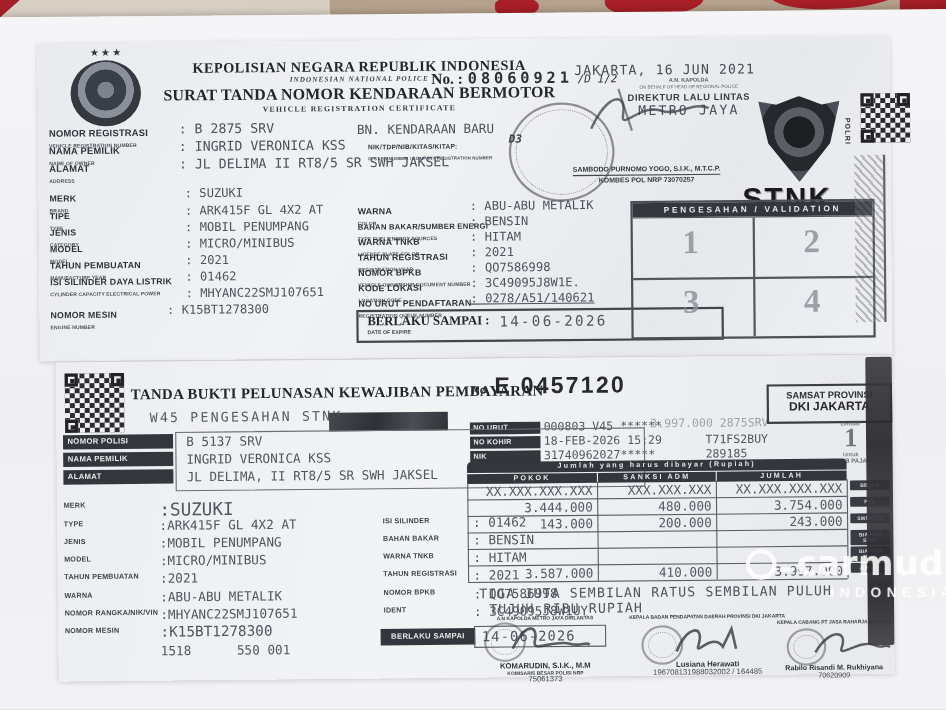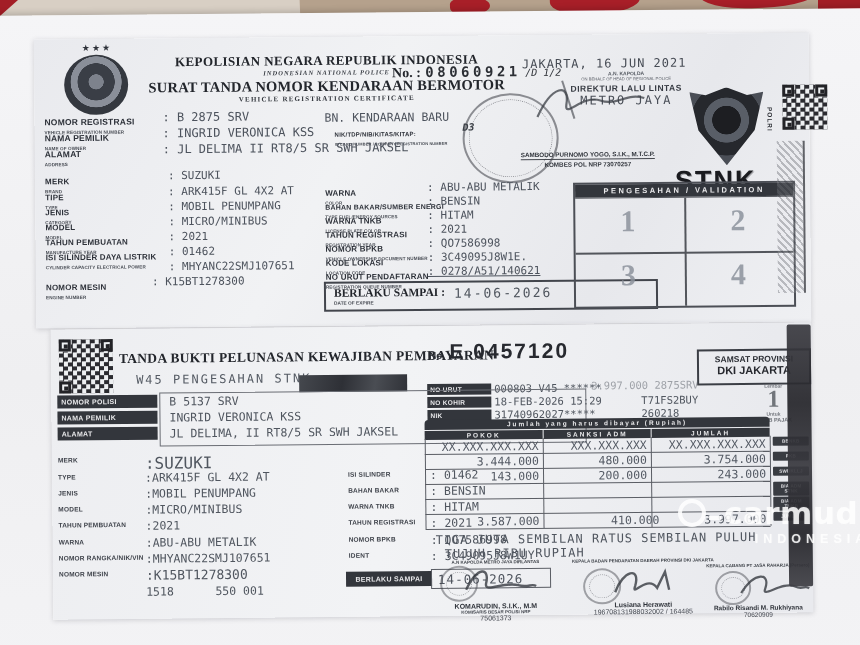--- a/index.html
+++ b/index.html
@@ -215,21 +215,21 @@
     </div>
 
     <div class="abs darkbox" style="left:376px;top:58px;width:58px;font-size:6.5px;padding:2px 3px">NO URUT</div>
     <div class="abs mono" style="left:443px;top:57px;font-size:10.5px">000803 V45 ******</div>
     <div class="abs mono" style="left:540px;top:55px;font-size:10.5px;opacity:.5">3.997.000 2875SRV</div>
     <div class="abs darkbox" style="left:376px;top:71px;width:58px;font-size:6.5px;padding:2px 3px">NO KOHIR</div>
     <div class="abs mono" style="left:443px;top:70px;font-size:10.5px">18-FEB-2026 15:29</div>
     <div class="abs mono" style="left:590px;top:70px;font-size:10.5px">T71FS2BUY</div>
     <div class="abs darkbox" style="left:376px;top:84px;width:58px;font-size:6.5px;padding:2px 3px">NIK</div>
     <div class="abs mono" style="left:443px;top:83px;font-size:10.5px">31740962027*****</div>
-    <div class="abs mono" style="left:590px;top:83px;font-size:10.5px">260218</div>
+    <div class="abs mono" style="left:590px;top:83px;font-size:10.5px">289185</div>
 
     <div class="abs" style="left:692px;top:60px;width:60px;text-align:center;opacity:.8">
       <div style="font-size:5px;font-weight:bold;color:#5a5e66">Lembar</div>
       <div class="serifb" style="font-size:24px;line-height:.9;color:#54585f">1</div>
       <div style="font-size:5px;font-weight:bold;color:#5a5e66">Untuk</div>
       <div style="font-size:5.5px;font-weight:bold;color:#4c5058">WAJIB PAJAK</div>
     </div>
 
     <div class="abs" style="left:108px;top:64px;width:425px;height:52px;border:1.5px solid #6a6d74"></div>
     <div class="abs darkbox" style="left:6px;top:66px;width:92px;font-size:7px;padding:3px 4px">NOMOR POLISI</div>
@@ -298,21 +298,21 @@
     <div class="abs num" style="left:375px;top:114px;width:112px">XX.XXX.XXX.XXX</div>
     <div class="abs num" style="left:493px;top:114px;width:102px">XXX.XXX.XXX</div>
     <div class="abs num" style="left:601px;top:114px;width:113px">XX.XXX.XXX.XXX</div>
     <div class="abs num" style="left:375px;top:129px;width:112px">3.444.000</div>
     <div class="abs num" style="left:493px;top:129px;width:102px">480.000</div>
     <div class="abs num" style="left:601px;top:129px;width:113px">3.754.000</div>
     <div class="abs num" style="left:375px;top:144px;width:112px">143.000</div>
     <div class="abs num" style="left:493px;top:144px;width:102px">200.000</div>
     <div class="abs num" style="left:601px;top:144px;width:113px">243.000</div>
     <div class="abs num" style="left:375px;top:189px;width:112px">3.587.000</div>
-    <div class="abs num" style="left:505px;top:189px;width:102px">410.000</div>
+    <div class="abs num" style="left:493px;top:189px;width:102px">410.000</div>
     <div class="abs num" style="left:601px;top:189px;width:113px">3.997.000</div>
 
     <div class="tag" style="left:721px;top:114px">BBNKB</div>
     <div class="tag" style="left:721px;top:129px">PKB</div>
     <div class="tag" style="left:721px;top:144px">SWDKLLJ</div>
     <div class="tag" style="left:721px;top:159px">BIA ADM STNK</div>
     <div class="tag" style="left:721px;top:174px">BIA ADM TNKB</div>
     <div class="tag" style="left:721px;top:189px">JUMLAH</div>
 
     <div class="abs mono" style="left:383px;top:207px;font-size:12px;letter-spacing:1px">TIGA JUTA SEMBILAN RATUS SEMBILAN PULUH</div>

